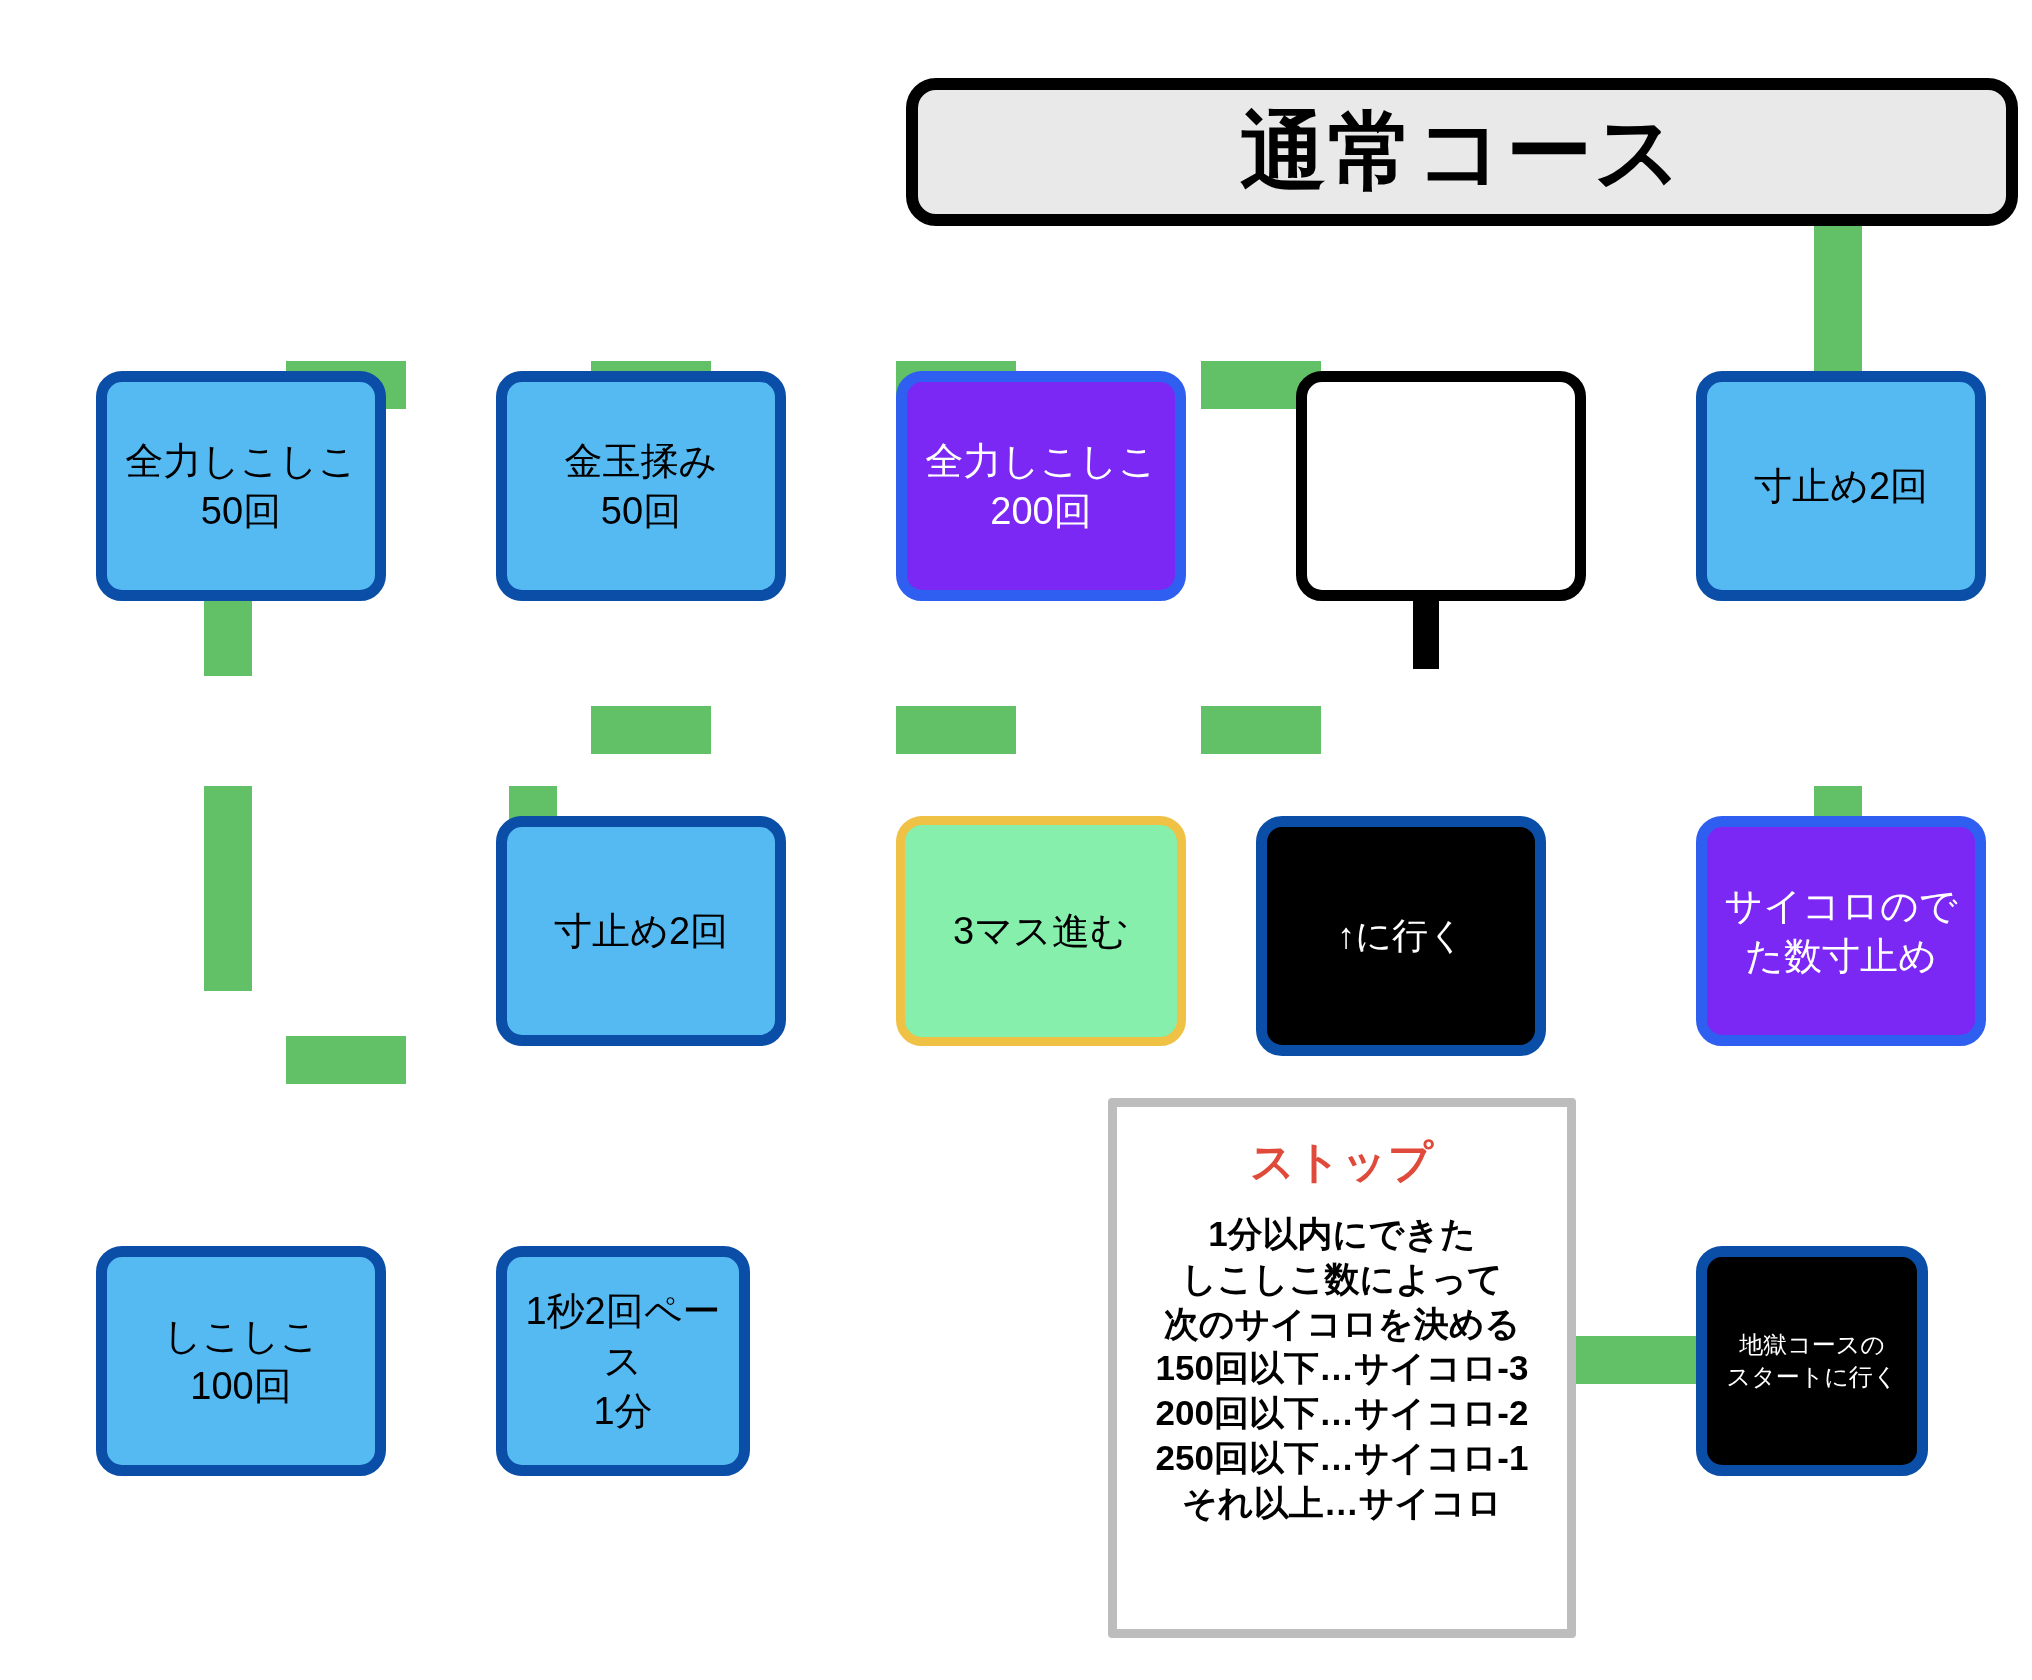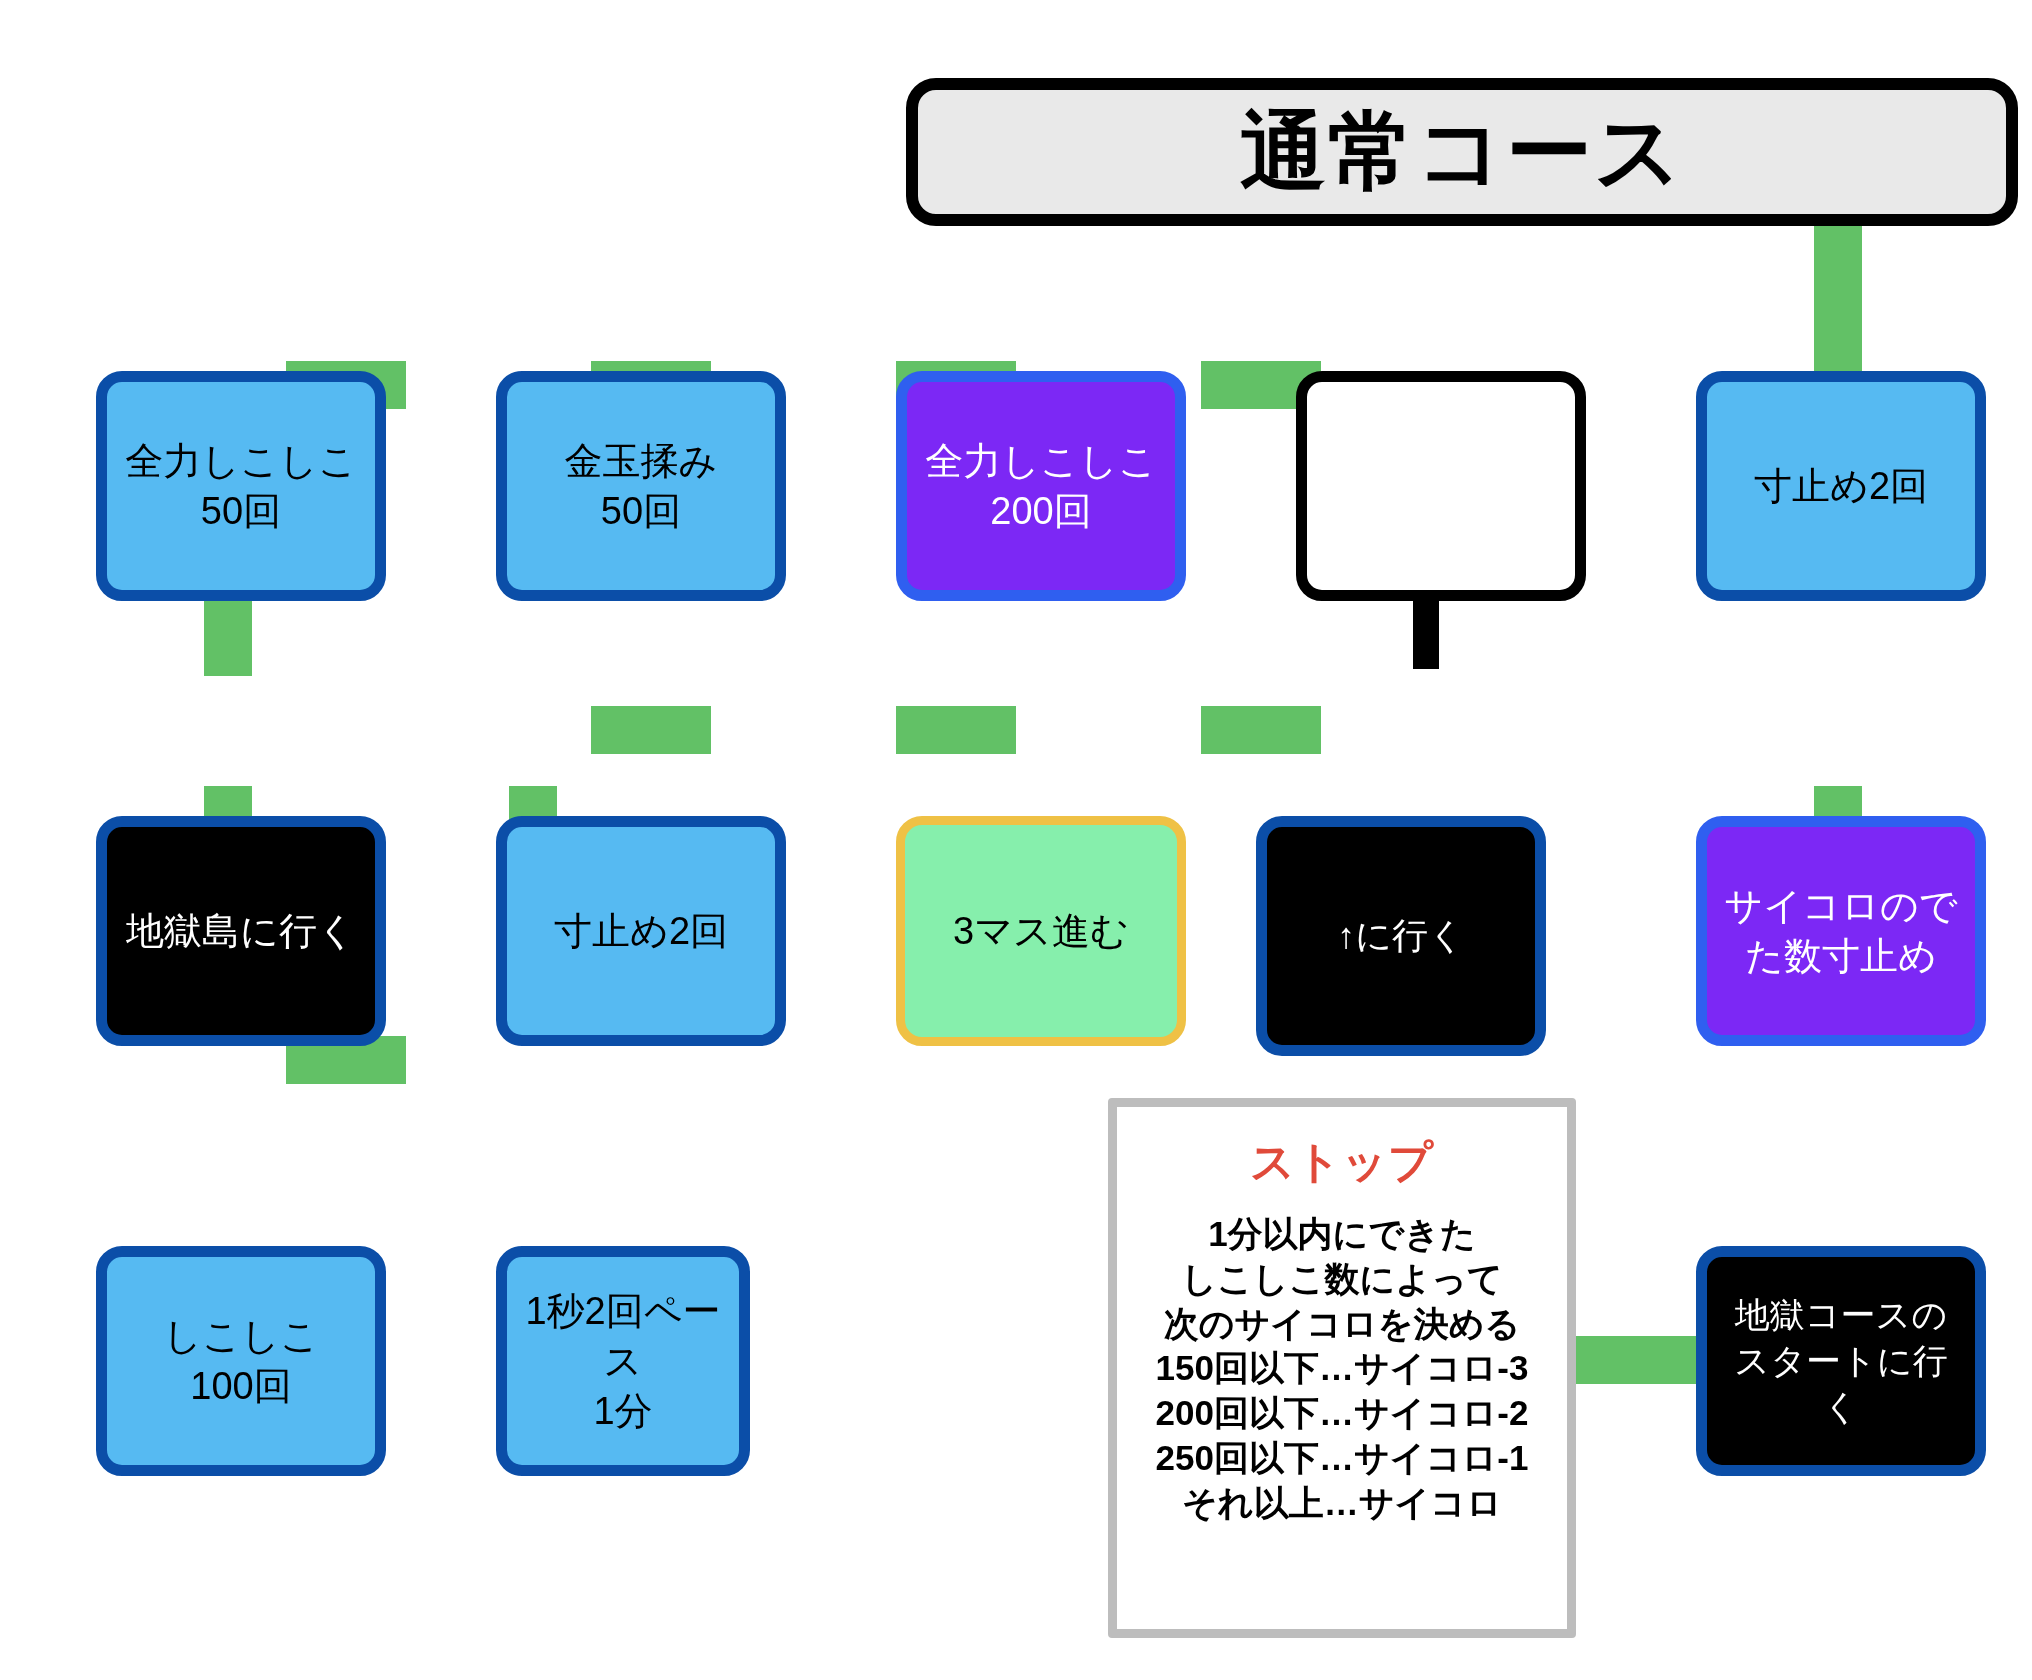--- a/index.html
+++ b/index.html
@@ -118,23 +118,20 @@
   </div>
 
   <div class="node nd-empty" style="left:1280px; top:355px; width:290px; height:230px; font-size:38px;">
     <span class="label"></span>
   </div>
 
   <div class="node nd-blue" style="left:1680px; top:355px; width:290px; height:230px; font-size:38px;">
     <span class="label">寸止め2回</span>
   </div>
 
-  <div class="node nd-black" style="left:80px; top:800px; width:290px; height:230px; font-size:38px;">
-    <span class="label">地獄島に行く</span>
-  </div>
 
   <div class="node nd-blue" style="left:480px; top:800px; width:290px; height:230px; font-size:38px;">
     <span class="label">寸止め2回</span>
   </div>
 
   <div class="node nd-yellow" style="left:880px; top:800px; width:290px; height:230px; font-size:38px;">
     <span class="label">3マス進む</span>
   </div>
 
   <div class="node nd-black" style="left:1240px; top:800px; width:290px; height:240px; font-size:36px;">
@@ -149,21 +146,21 @@
   <div class="node nd-blue" style="left:80px; top:1230px; width:290px; height:230px; font-size:38px;">
     <span class="label">しこしこ
 100回</span>
   </div>
 
   <div class="node nd-blue" style="left:480px; top:1230px; width:254px; height:230px; font-size:38px;">
     <span class="label">1秒2回ペース
 1分</span>
   </div>
 
-  <div class="node nd-black" style="left:1680px; top:1230px; width:290px; height:230px; font-size:35px;">
+  <div class="node nd-black" style="left:1680px; top:1230px; width:232px; height:230px; font-size:24px;">
     <span class="label">地獄コースの
 スタートに行く</span>
   </div>
 
   <div class="stop-panel" style="left:1092px; top:1082px; width:468px; height:540px;">
     <div class="stop-title">ストップ</div>
     <div class="stop-body">1分以内にできた
 しこしこ数によって
 次のサイコロを決める
 150回以下…サイコロ-3

